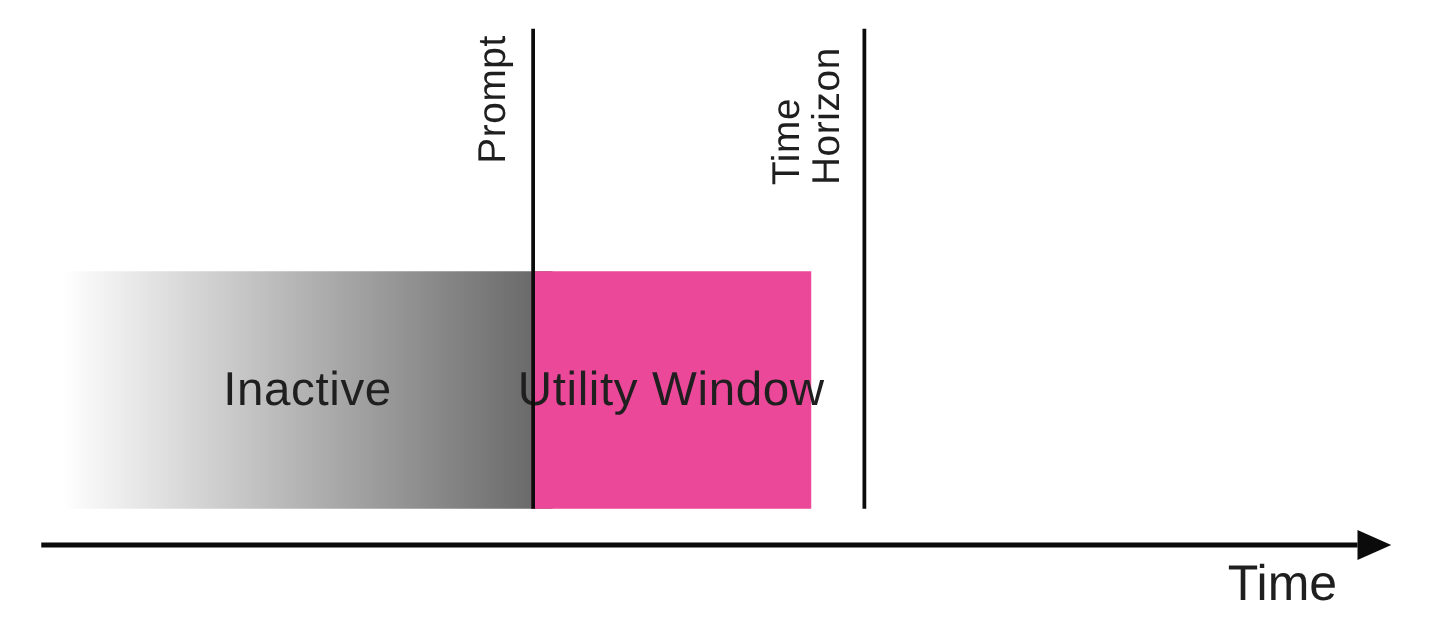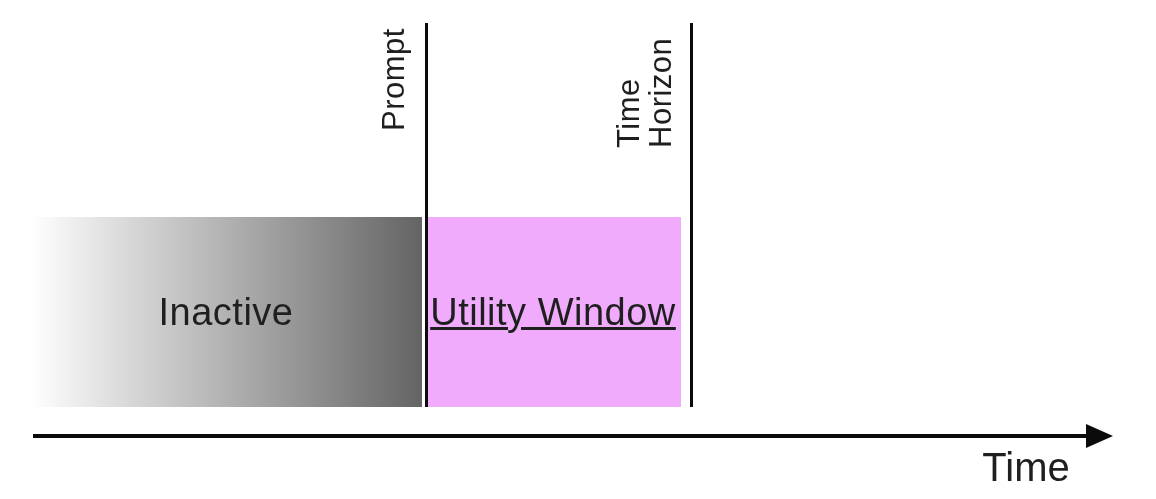--- a/index.html
+++ b/index.html
@@ -18,29 +18,28 @@
   }
   .band {
     position: absolute;
     top: 217px;
     height: 190px;
     display: flex;
     align-items: center;
     justify-content: center;
   }
   .band-inactive {
-    left: 30px;
+    left: 50px;
     width: 392px;
     background: linear-gradient(to right, #ffffff 0%, #646464 100%);
   }
   .band-utility {
     left: 425px;
-    width: 256px;
-    background: #f0abfc;
-    text-decoration: underline;
+    width: 224px;
+    background: #ec4899;
   }
   .band-limbo {
     left: 693px;
     width: 420px;
     background: linear-gradient(to right, #646464 0%, #ffffff 100%);
   }
   .band-label {
     font-size: 38px;
     font-weight: 300;
     letter-spacing: 0.5px;

